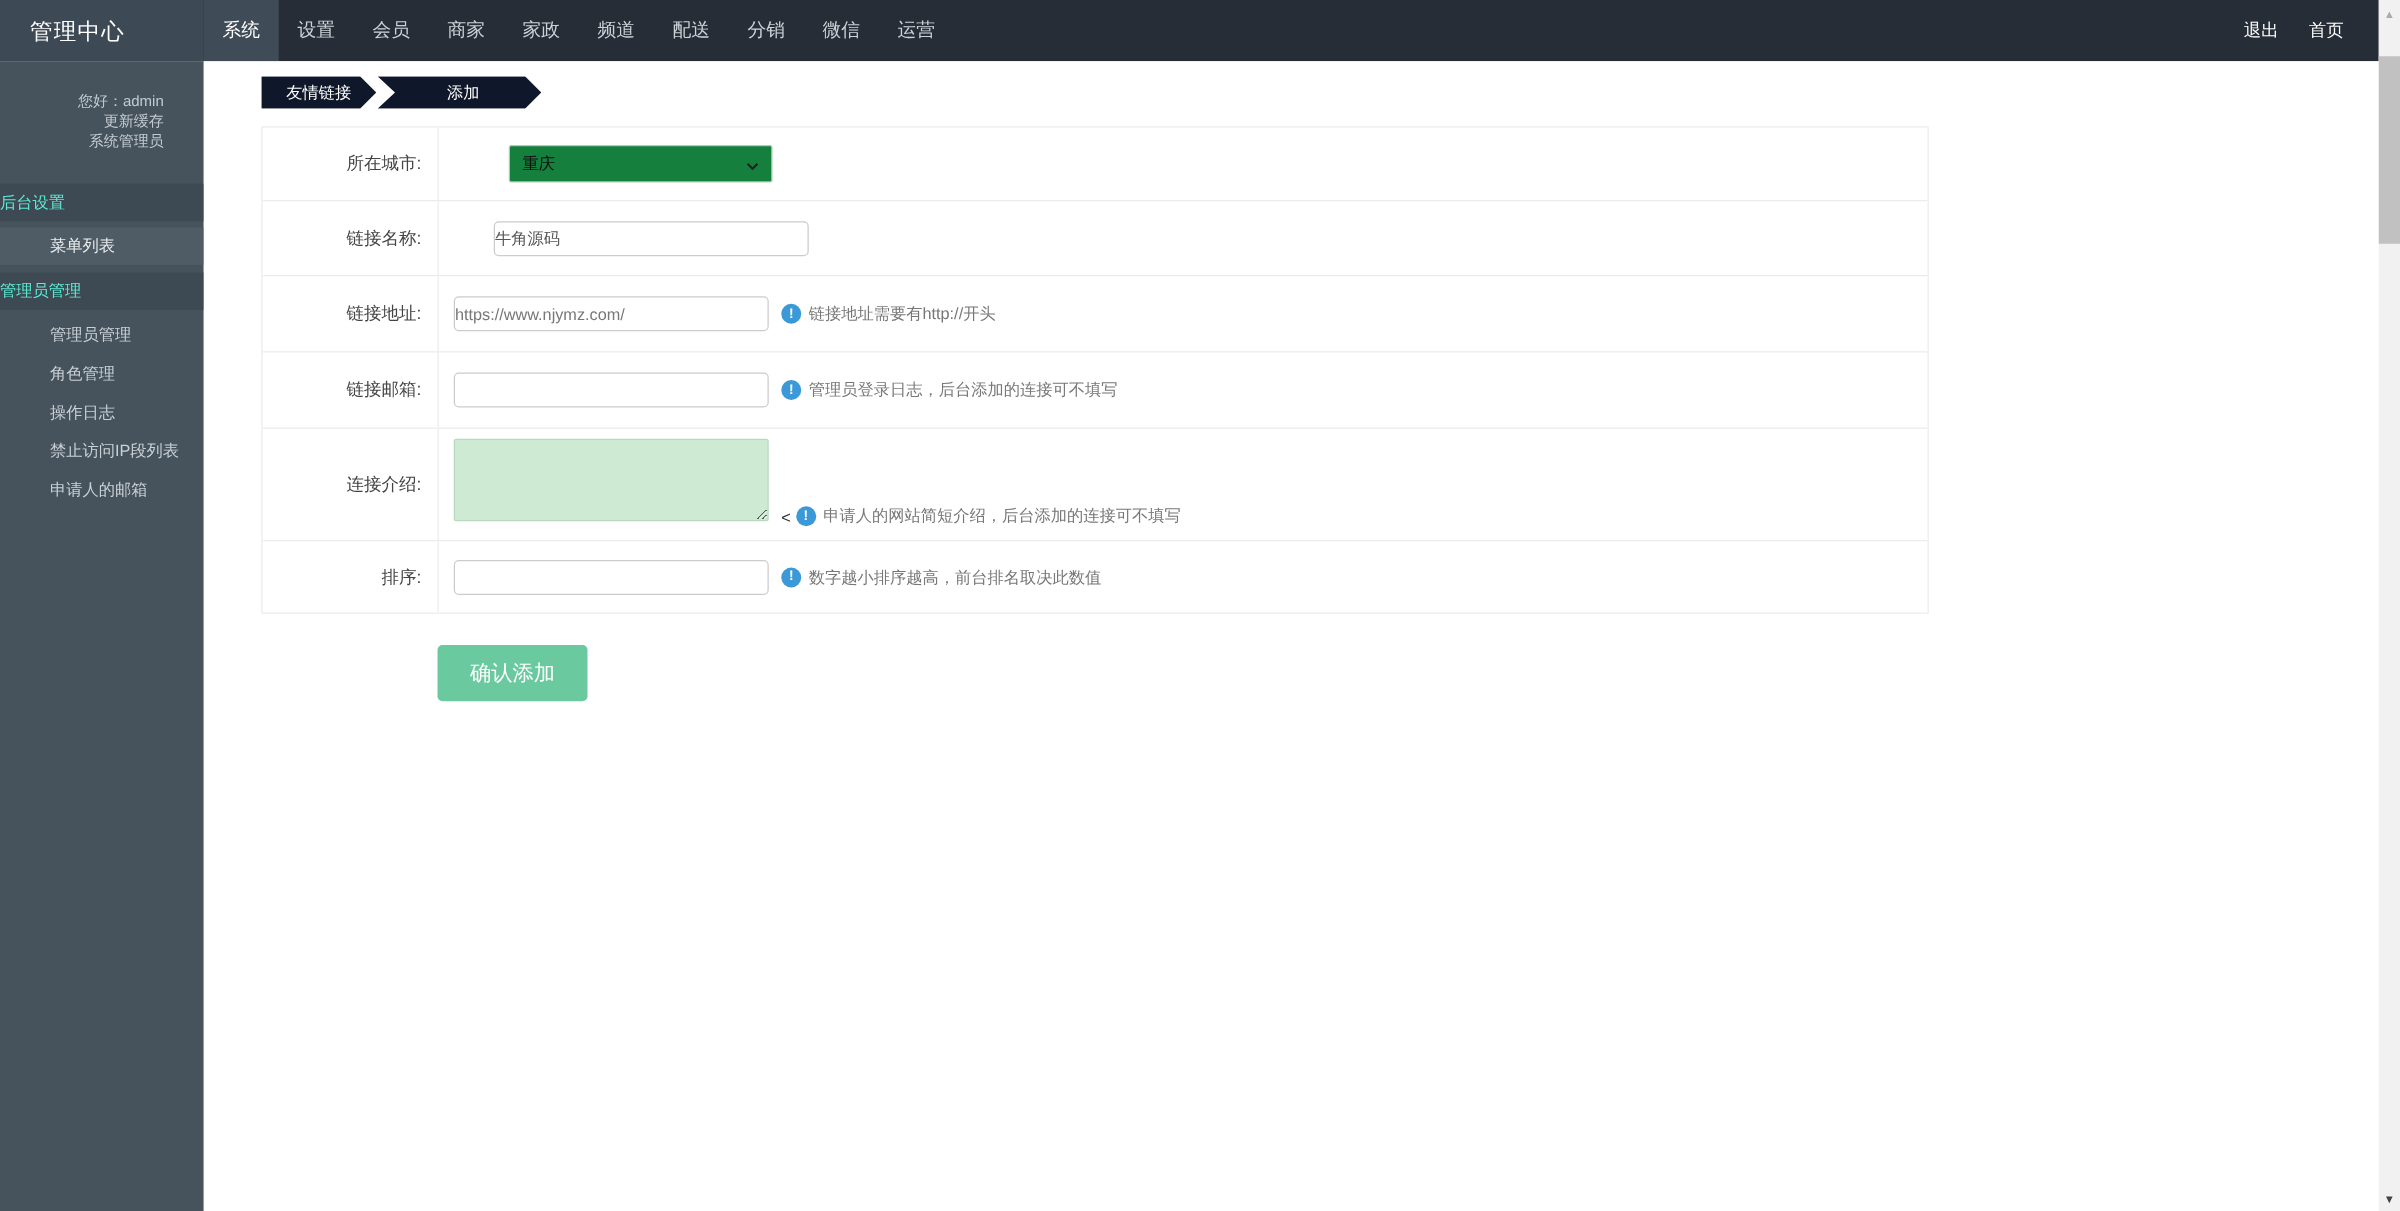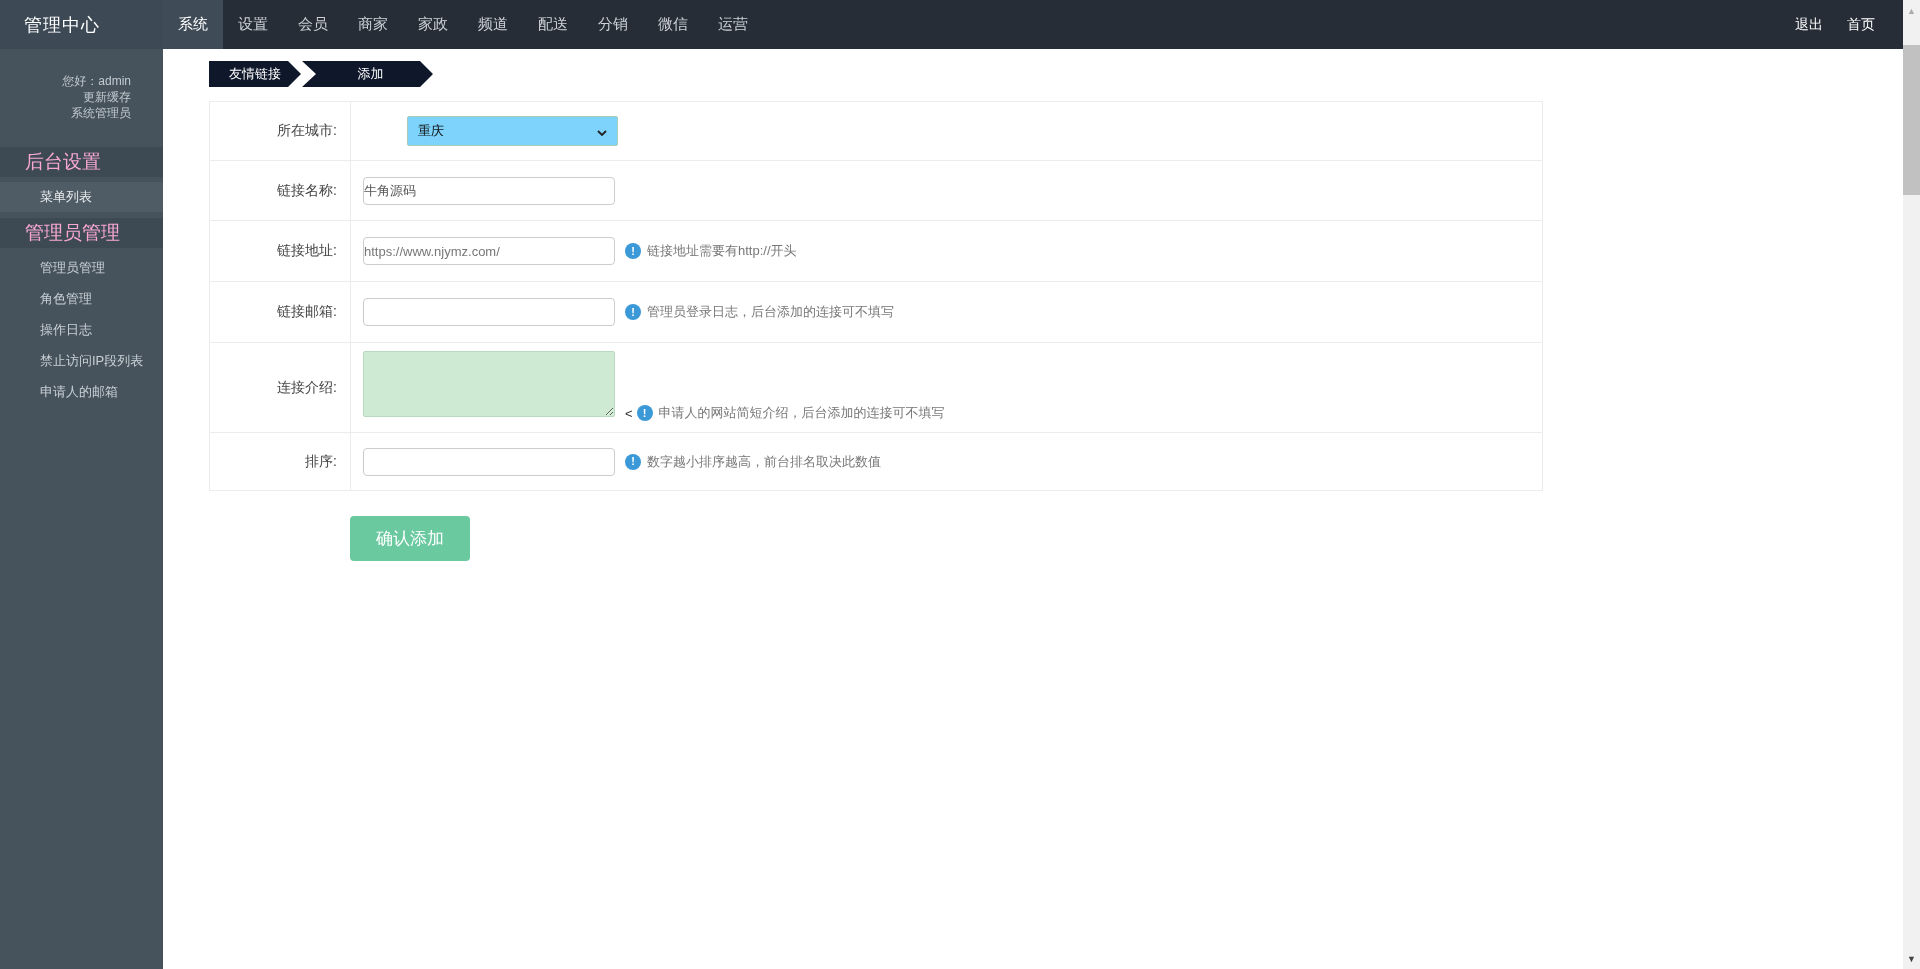--- a/index.html
+++ b/index.html
@@ -12,41 +12,41 @@
   .menu{display:flex;align-items:stretch;}
   .nav-item{display:flex;align-items:center;padding:0 15px;color:#ccd2d8;font-size:15px;cursor:pointer;}
   .nav-item.active{background:#3f4b56;color:#fff;}
   .nav-right{margin-left:auto;display:flex;align-items:center;gap:24px;padding-right:28px;color:#fff;font-size:14px;}
   .nav-right span{cursor:pointer;}
 
   
   .sidebar{position:absolute;top:49px;left:0;bottom:0;width:163px;background:#46525c;box-sizing:border-box;}
   .userbox{padding:24px 32px 0 0;text-align:right;color:#c3cbd1;font-size:12px;line-height:16px;margin-left:28px;}
   .side-menu{margin-top:26px;}
-  .side-header{height:30px;line-height:30px;background:#3d4953;color:#f9a8d4;font-size:19px;padding-left:25px;margin-bottom:5px;cursor:pointer;}
+  .side-header{height:30px;line-height:30px;background:#3d4953;color:#5eead4;font-size:13px;margin-bottom:5px;cursor:pointer;}
   .side-item{height:30px;line-height:30px;color:#c9d1d6;font-size:13px;padding-left:40px;margin-bottom:1px;cursor:pointer;}
   .side-item.active{background:#4f5b65;color:#e8ecee;}
   .side-group{margin-bottom:6px;}
 
   
   .content{position:absolute;top:49px;left:163px;right:17px;bottom:0;background:#fff;padding:12px 0 0 46px;box-sizing:border-box;}
 
   .breadcrumb{display:flex;height:26px;margin-bottom:14px;}
   .crumb{background:#0f172a;color:#fff;font-size:13px;display:flex;align-items:center;justify-content:center;}
   .crumb.first{width:92px;clip-path:polygon(0 0,calc(100% - 13px) 0,100% 50%,calc(100% - 13px) 100%,0 100%);}
   .crumb.second{width:131px;margin-left:1px;clip-path:polygon(0 0,calc(100% - 13px) 0,100% 50%,calc(100% - 13px) 100%,0 100%,14px 50%);padding-left:6px;box-sizing:border-box;}
 
   .form-table{width:1332px;border:1px solid #ececec;background:#fff;}
   .frow{display:flex;border-bottom:1px solid #ececec;}
   .frow:last-child{border-bottom:none;}
   .cell-label{width:141px;min-width:141px;border-right:1px solid #ececec;display:flex;align-items:center;justify-content:flex-end;padding-right:13px;box-sizing:border-box;color:#444;font-size:14px;}
   .cell-field{flex:1;display:flex;align-items:center;padding-left:12px;}
-  .r1{height:58px;gap:44px;} .r2{height:59px;} .r3{height:60px;} .r4{height:60px;} .r5{height:89px;} .r6{height:57px;}
-
-  .city-select{width:211px;height:30px;background:#7dd3fc;border:1px solid #a9cdb4;border-radius:2px;display:flex;align-items:center;font-size:13px;color:#111;padding:0 10px;box-sizing:border-box;cursor:pointer;}
+  .r1{height:58px;gap:44px;} .r2{height:59px;gap:32px;} .r3{height:60px;} .r4{height:60px;} .r5{height:89px;} .r6{height:57px;}
+
+  .city-select{width:211px;height:30px;background:#15803d;border:1px solid #a9cdb4;border-radius:2px;display:flex;align-items:center;font-size:13px;color:#111;padding:0 10px;box-sizing:border-box;cursor:pointer;}
   .city-select .sel-text{flex:1;}
   .chev{width:10px;height:10px;display:inline-block;}
 
   .tinput{width:252px;height:28px;border:1px solid #ccc;border-radius:4px;padding:0 0;box-sizing:border-box;font-size:13px;color:#555;font-family:"Liberation Sans","DejaVu Sans",sans-serif;outline:none;}
   .tinput.url{color:#777;}
 
   .tarea{width:252px;height:66px;background:#cfead2;border:1px solid #b9d8c0;border-radius:2px;box-sizing:border-box;resize:both;font-family:"Liberation Sans","DejaVu Sans",sans-serif;outline:none;}
   .r5 .cell-field{align-items:flex-start;padding-top:8px;}
   .r5 .hint{align-self:flex-end;margin-bottom:10px;}
 

